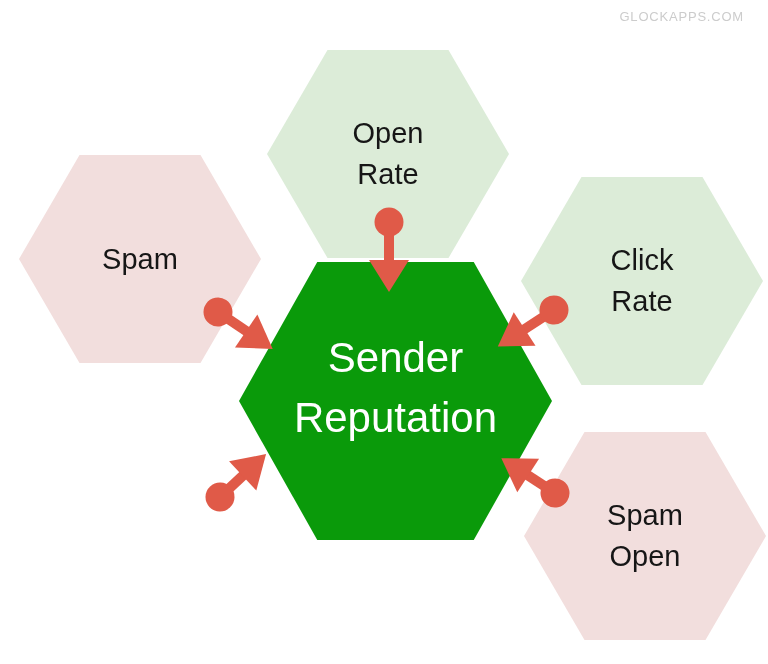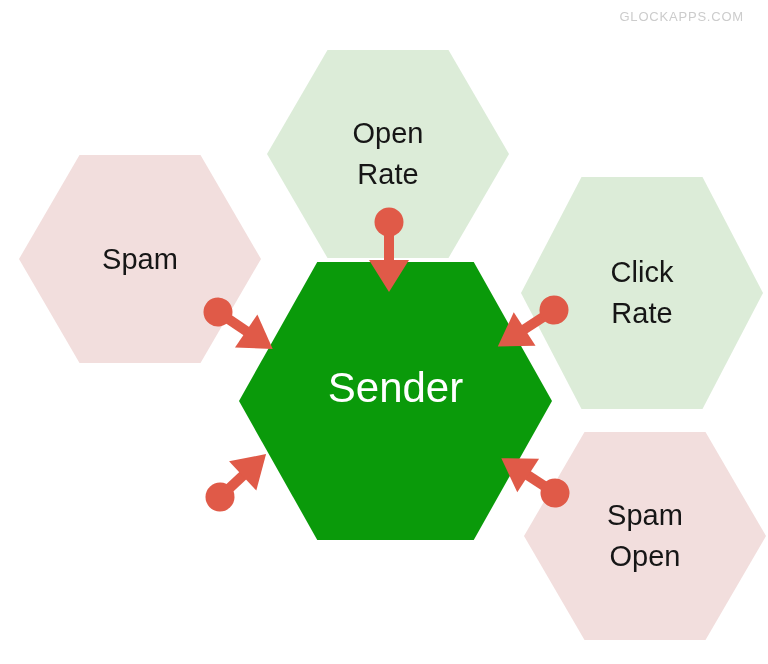--- a/index.html
+++ b/index.html
@@ -56,21 +56,21 @@
   .hex-center .label { transform: translateY(-13px); align-items: center; }
   .hex-center .line {
     font-size: 42px;
     line-height: 60px;
     color: var(--color-center-text, #ffffff);
     white-space: nowrap;
   }
   
   .hex-open       { left: 267px; top: 26px;  width: 242px; height: 208px; }
   .hex-complaints { left: 19px;  top: 155px; width: 242px; height: 208px; }
-  .hex-click      { left: 521px; top: 153px; width: 242px; height: 232px; }
+  .hex-click      { left: 521px; top: 153px; width: 242px; height: 208px; }
   .hex-bounces    { left: 19px;  top: 436px; width: 242px; height: 208px; }
   .hex-traps      { left: 524px; top: 432px; width: 242px; height: 208px; }
   .hex-center     { left: 239px; top: 262px; width: 313px; height: 278px; }
 
   .arrows {
     position: absolute;
     inset: 0;
     pointer-events: none;
   }
   .arrow line {
@@ -113,20 +113,21 @@
   <div class="hex outer tone-light-pink hex-traps">
     <div class="label">
       <span class="line">Spam</span>
       <span class="line">Open</span>
     </div>
   </div>
 
   <div class="hex hex-center">
     <div class="label">
       <span class="line">Sender</span>
+      <span class="line">Reputation</span>
     </div>
   </div>
 
   <svg class="arrows" width="768" height="664" viewBox="0 0 768 664">
 
     <g class="arrow" transform="translate(389,222) rotate(90)">
       <line x1="0" y1="0" x2="44" y2="0"></line>
       <circle cx="0" cy="0" r="14.5"></circle>
       <polygon points="70,0 38,-20 38,20"></polygon>
     </g>

